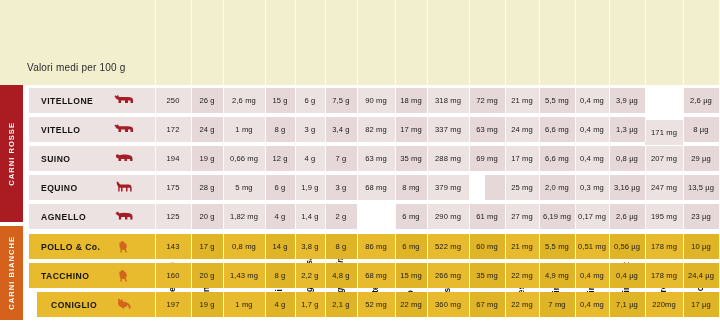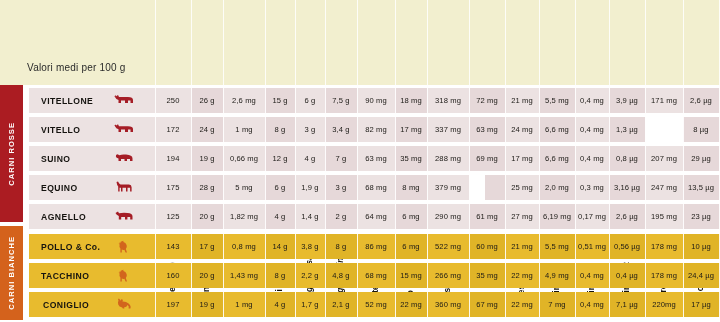--- a/index.html
+++ b/index.html
@@ -149,21 +149,21 @@
         <div class="cell nth" style="left: 440px; width: 36px;">72 mg</div>
         <div class="vsep" style="left: 440px;"></div>
         <div class="cell" style="left: 476px; width: 34px;">21 mg</div>
         <div class="vsep" style="left: 476px;"></div>
         <div class="cell nth" style="left: 510px; width: 36px;">5,5 mg</div>
         <div class="vsep" style="left: 510px;"></div>
         <div class="cell" style="left: 546px; width: 34px;">0,4 mg</div>
         <div class="vsep" style="left: 546px;"></div>
         <div class="cell nth" style="left: 580px; width: 36px;">3,9 µg</div>
         <div class="vsep" style="left: 580px;"></div>
-        <div class="cell" style="left: 616px; width: 38px;">171 mg</div>
+        <div class="cell" style="left: 616px; width: 38px; margin-top: 32px;">171 mg</div>
         <div class="vsep" style="left: 616px;"></div>
         <div class="cell nth" style="left: 654px; width: 36px;">2,6 µg</div>
         <div class="vsep" style="left: 654px;"></div>
         <div class="cell" style="left: 690px; width: 36px;">4,4 mg</div>
         <div class="vsep" style="left: 690px;"></div>
       </div>
       <div class="row red" style="top: 117px; width: 691px;">
         <div class="cell namecell" style="left: 0px; width: 126px; align-items: center;">
           <span class="name-txt">VITELLO</span>
         </div>
@@ -310,21 +310,20 @@
         <div class="cell nth" style="left: 162px; width: 32px;">20 g</div>
         <div class="vsep" style="left: 162px;"></div>
         <div class="cell" style="left: 194px; width: 42px;">1,82 mg</div>
         <div class="vsep" style="left: 194px;"></div>
         <div class="cell nth" style="left: 236px; width: 30px;">4 g</div>
         <div class="vsep" style="left: 236px;"></div>
         <div class="cell" style="left: 266px; width: 30px;">1,4 g</div>
         <div class="vsep" style="left: 266px;"></div>
         <div class="cell nth" style="left: 296px; width: 32px;">2 g</div>
         <div class="vsep" style="left: 296px;"></div>
-        <div class="cell" style="left: 328px; width: 38px;">64 mg</div>
         <div class="vsep" style="left: 328px;"></div>
         <div class="cell nth" style="left: 366px; width: 32px;">6 mg</div>
         <div class="vsep" style="left: 366px;"></div>
         <div class="cell" style="left: 398px; width: 42px;">290 mg</div>
         <div class="vsep" style="left: 398px;"></div>
         <div class="cell nth" style="left: 440px; width: 36px;">61 mg</div>
         <div class="vsep" style="left: 440px;"></div>
         <div class="cell" style="left: 476px; width: 34px;">27 mg</div>
         <div class="vsep" style="left: 476px;"></div>
         <div class="cell nth" style="left: 510px; width: 36px;">6,19 mg</div>
@@ -422,21 +421,21 @@
         <div class="cell nth" style="left: 580px; width: 36px;">0,4 µg</div>
         <div class="vsep" style="left: 580px;"></div>
         <div class="cell" style="left: 616px; width: 38px;">178 mg</div>
         <div class="vsep" style="left: 616px;"></div>
         <div class="cell nth" style="left: 654px; width: 36px;">24,4 µg</div>
         <div class="vsep" style="left: 654px;"></div>
         <div class="cell" style="left: 690px; width: 36px;">2,2 mg</div>
         <div class="vsep" style="left: 690px;"></div>
       </div>
       <div class="row yellow" style="top: 292px; width: 691px;">
-        <div class="cell namecell" style="left: 0px; width: 126px; padding-left: 14px;">
+        <div class="cell namecell" style="left: 8px; width: 126px; padding-left: 14px;">
           <span class="name-txt">CONIGLIO</span>
         </div>
         <div class="icon-wrap" style="left: 78px;">
           <svg width="20" height="13" viewBox="0 0 20 13">
             <path fill="#d2651d" d="M4.5 2.6 Q3.4 0.6 4.8 0.4 Q6 0.6 6.2 2.8 Q7.2 1 8.4 1.4 Q9.4 2 8.4 3.6 Q12 3.4 14.6 5.6 Q17.4 8 16.4 10.4 L14.6 10.4 Q15.4 8.4 13.6 7 Q12.8 9.4 10 9.6 L10.4 10.6 L8.8 10.6 L8.2 9.4 Q5 9 4.2 6.6 Q3.6 4.4 4.5 2.6 Z"></path>
           </svg>
         </div>
         <div class="cell" style="left: 126px; width: 36px;">197</div>
         <div class="vsep" style="left: 126px;"></div>
         <div class="cell nth" style="left: 162px; width: 32px;">19 g</div>

